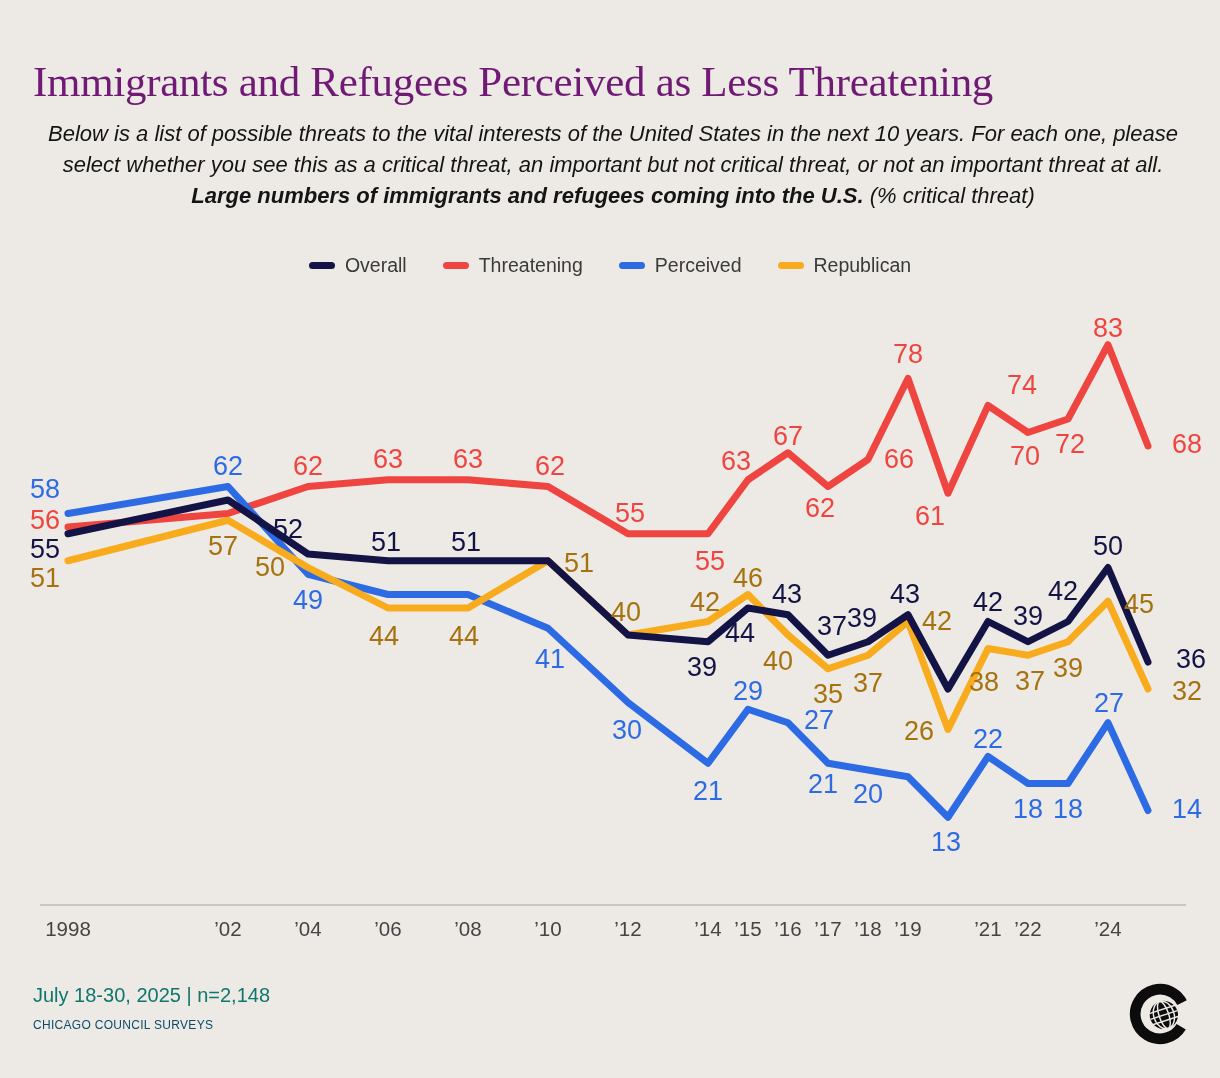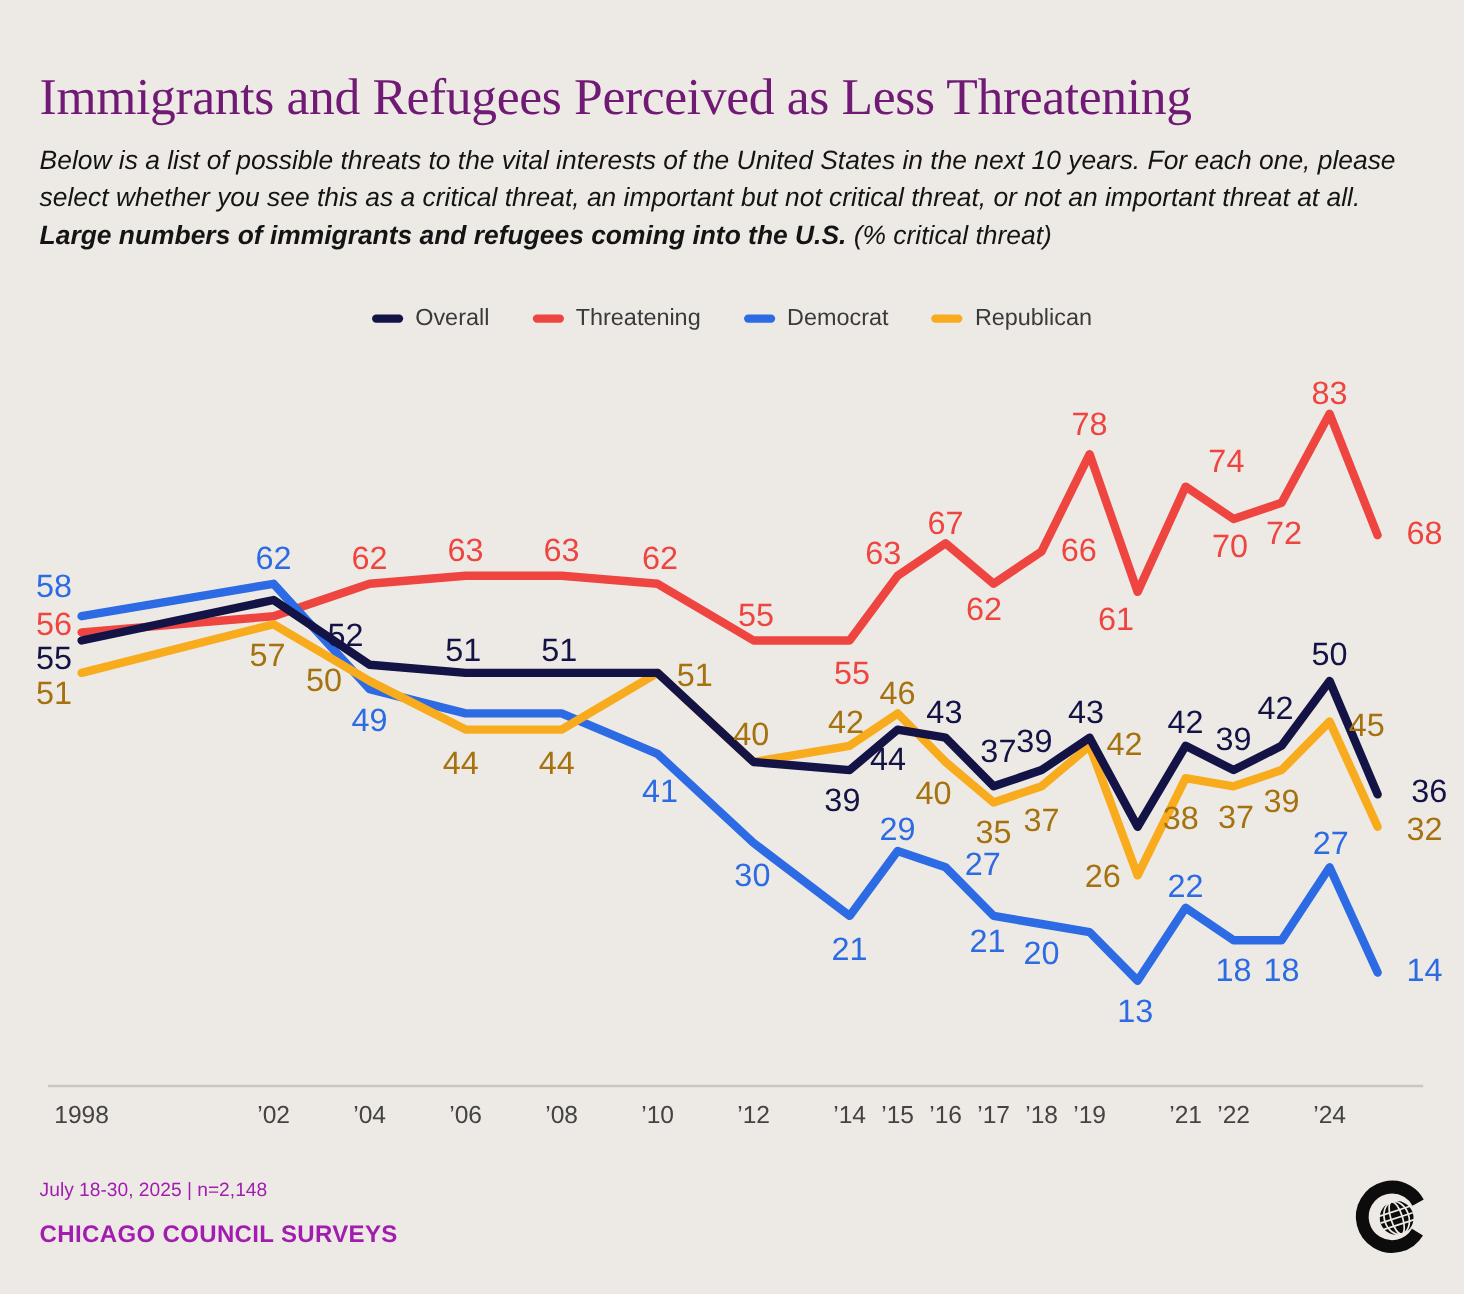--- a/index.html
+++ b/index.html
@@ -9,38 +9,38 @@
     font-family:"Liberation Sans", sans-serif;
   }
   .title{
     position:absolute;left:33px;top:28px;width:1160px;
     font-family:"Liberation Serif", serif;
     font-size:43px;font-weight:500;color:#701a75;letter-spacing:-0.3px;
     white-space:nowrap;
   }
   .subtitle{
     position:absolute;left:33px;top:96px;width:1160px;
-    font-style:italic;font-size:22px;line-height:31px;color:#141414;
+    font-style:italic;font-size:22px;line-height:31px;color:#141414;text-align:center;
   }
   .subtitle .bold{font-weight:bold;}
   .legend{
     position:absolute;left:0;top:254px;width:1220px;
     display:flex;justify-content:center;align-items:center;gap:36px;
   }
   .legend-item{display:flex;align-items:center;gap:10px;}
   .legend-swatch{width:26px;height:7px;border-radius:4px;}
   .legend-label{font-size:19.5px;color:#3A3A3A;}
   #chart-svg{position:absolute;left:0;top:0;}
   .footer-line1{
     position:absolute;left:33px;top:984px;
-    font-size:16px;color:#a21caf;
+    font-size:20px;color:#0f766e;
   }
   .footer-line2{
     position:absolute;left:33px;top:1018px;
-    font-size:20px;font-weight:bold;color:#a21caf;letter-spacing:0.3px;
+    font-size:12px;font-weight:normal;color:#0c4a6e;letter-spacing:0.3px;
   }
   .logo{position:absolute;left:1126px;top:980px;width:68px;height:68px;}
 </style>
 </head>
 <body>
 
 <h1 class="title">Immigrants and Refugees Perceived as Less Threatening</h1>
 
 <p class="subtitle"><span>Below is a list of possible threats to the vital interests of the United States in the next 10 years. For each one, please select whether you see this as a critical threat, an important but not critical threat, or not an important threat at all. </span><span class="bold">Large numbers of immigrants and refugees coming into the U.S.</span><span> (% critical threat)</span></p>
 
@@ -48,21 +48,21 @@
     <div class="legend-item">
       <span class="legend-swatch" style="background: rgb(19, 19, 69);"></span>
       <span class="legend-label">Overall</span>
     </div>
     <div class="legend-item">
       <span class="legend-swatch" style="background: rgb(239, 69, 64);"></span>
       <span class="legend-label">Threatening</span>
     </div>
     <div class="legend-item">
       <span class="legend-swatch" style="background: rgb(45, 107, 228);"></span>
-      <span class="legend-label">Democrat</span>
+      <span class="legend-label">Perceived</span>
     </div>
     <div class="legend-item">
       <span class="legend-swatch" style="background: rgb(248, 172, 29);"></span>
       <span class="legend-label">Republican</span>
     </div>
   </div>
 
 <svg id="chart-svg" width="1220" height="1078" viewBox="0 0 1220 1078" xmlns="http://www.w3.org/2000/svg">
     <line x1="40" y1="905" x2="1186" y2="905" stroke="#C9C5BF" stroke-width="2"></line>
     <text x="68" y="936" text-anchor="middle" fill="#454343" font-size="20.5">1998</text>

